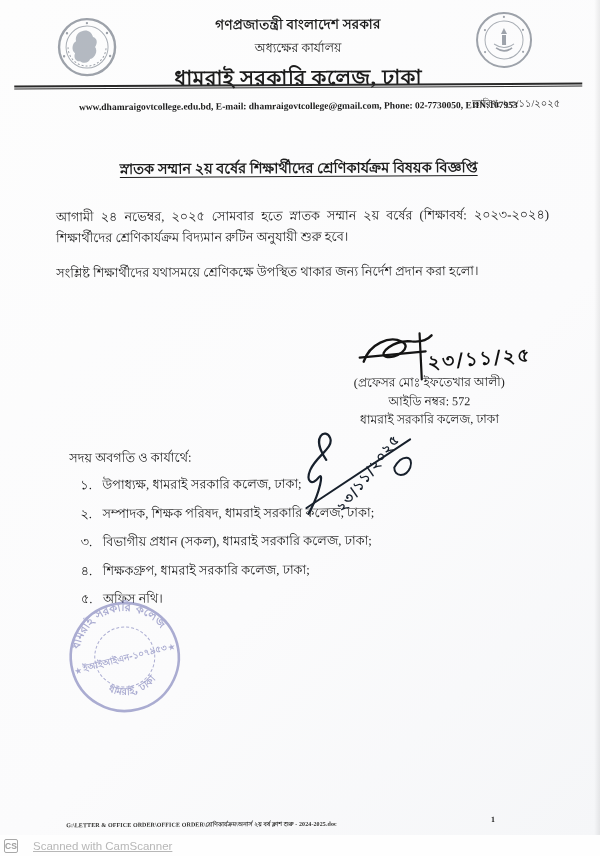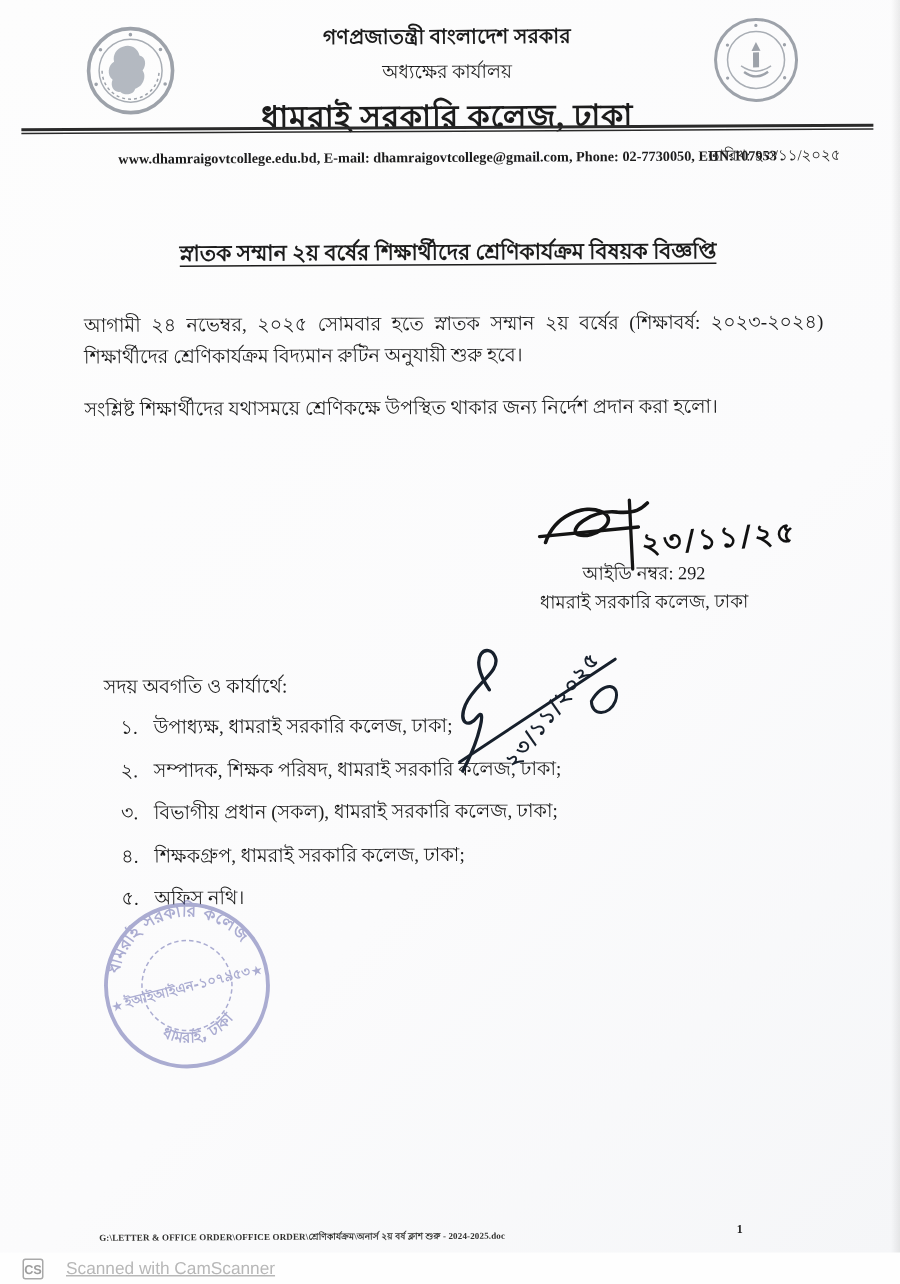--- a/index.html
+++ b/index.html
@@ -70,21 +70,21 @@
   .footer-path { position:absolute; left:64px; top:819px; font-size:6px; color:#30302e; font-weight:bold; letter-spacing:.1px; }
   .footer-page { position:absolute; left:489px; top:816px; font-size:8px; font-weight:bold; color:#222; }
 
   
   .cam-bar {
     position:absolute; left:0; bottom:0; width:600px; height:21px;
     background:#fefefe; display:flex; align-items:center;
     font-family:"Liberation Sans","DejaVu Sans",sans-serif;
   }
   .cs-badge {
-    margin-left:15px; width:14px; height:14px; border:1.5px solid #a9a9a9; border-radius:2px;
+    margin-left:4px; width:14px; height:14px; border:1.5px solid #a9a9a9; border-radius:2px;
     color:#9e9e9e; font-size:8.5px; font-weight:bold; display:flex; align-items:center; justify-content:center;
   }
   .cs-text { margin-left:15px; color:#b7b7b7; font-size:11.5px;text-decoration:underline; }
 
   .edge-shadow { position:absolute; right:0; top:0; width:6px; height:836px;
     background:linear-gradient(to right, rgba(0,0,0,0), rgba(0,0,0,.07)); }
 </style>
 </head>
 <body>
 
@@ -139,21 +139,22 @@
     <div class="sig-scribble">
       <svg width="90" height="52" viewBox="0 0 90 52">
         <path d="M8,32 C14,14 34,6 46,12 C58,18 40,30 30,27 C22,24 38,10 56,12 C68,13 72,10 76,6" fill="none" stroke="#141414" stroke-width="2.4" stroke-linecap="round"></path>
         <path d="M4,28 L70,22" stroke="#141414" stroke-width="2.2" stroke-linecap="round"></path>
         <path d="M64,4 L66,50" stroke="#141414" stroke-width="2.2" stroke-linecap="round"></path>
       </svg>
     </div>
     <div class="sig-hand-date">২৩/১১/২৫</div>
 
     <div class="sig-block">
-      <div>আইডি নম্বর: 292</div>
+      <div>(প্রফেসর মোঃ ইফতেখার আলী)</div>
+      <div>আইডি নম্বর: 572</div>
       <div>ধামরাই সরকারি কলেজ, ঢাকা</div>
     </div>
 
     <div class="dist-heading">সদয় অবগতি ও কার্যার্থে:</div>
     <div class="dist-list">
       <div class="dist-row">
         <span class="dist-num">১.</span>
         <span>উপাধ্যক্ষ, ধামরাই সরকারি কলেজ, ঢাকা;</span>
       </div>
       <div class="dist-row">

